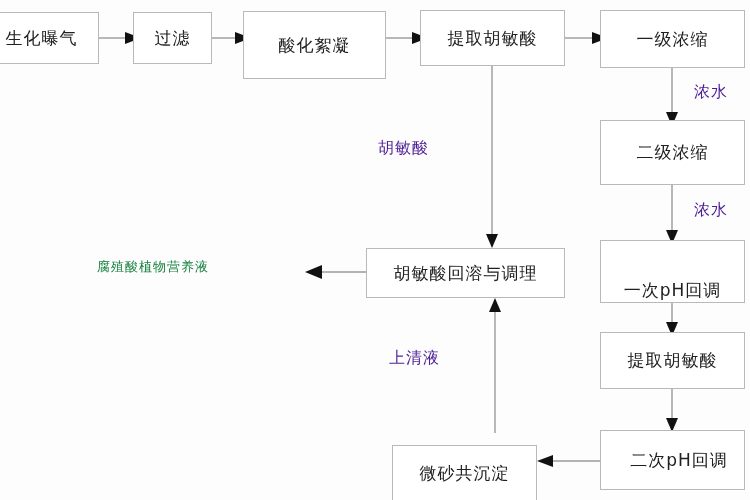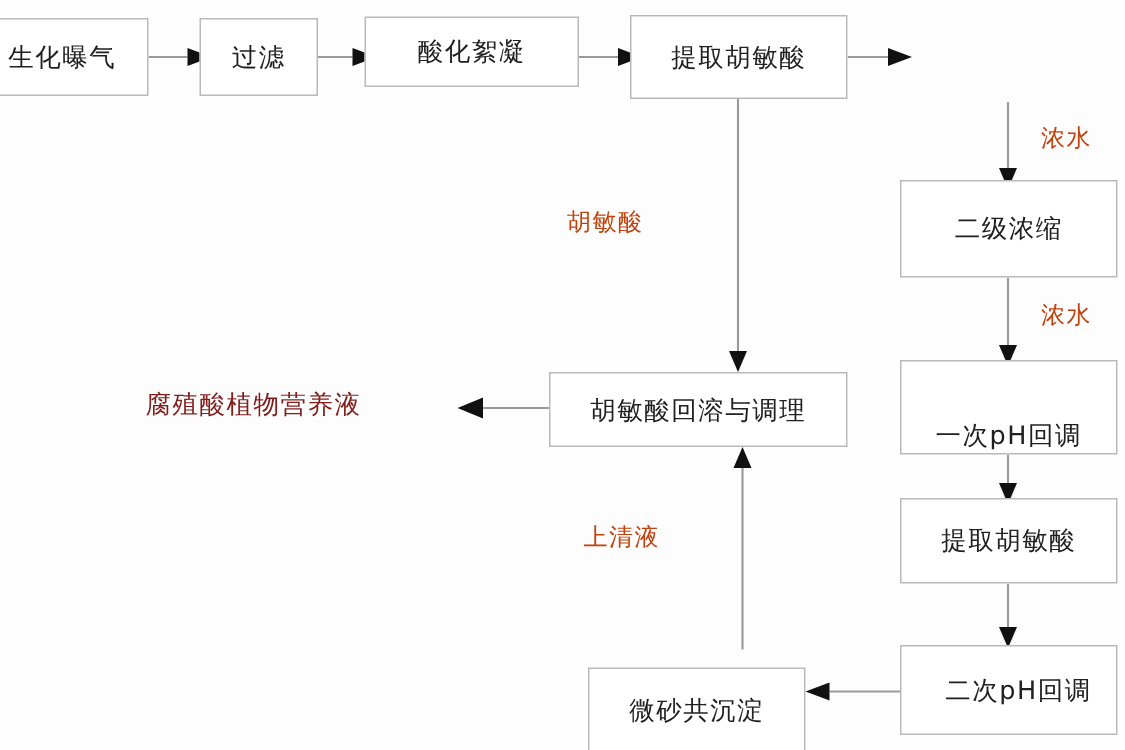--- a/index.html
+++ b/index.html
@@ -17,28 +17,28 @@
     background:#ffffff;
     display:flex;align-items:center;justify-content:center;
     color:#202020;
     font-size:17px;
     letter-spacing:1px;
     white-space:nowrap;
   }
   .edge-label{
     position:absolute;
     font-size:16px;
-    color:#c2410c;
+    color:#4c1d95;
     letter-spacing:1px;
     white-space:nowrap;
   }
   .free-label{
     position:absolute;
-    font-size:17px;
-    color:#7f1d1d;
+    font-size:13px;
+    color:#15803d;
     letter-spacing:1px;
     white-space:nowrap;
   }
   svg.wires{position:absolute;left:0;top:0;width:750px;height:500px;pointer-events:none;}
   svg.wires line,svg.wires path{stroke:#9a9a9a;stroke-width:1.4;fill:none;}
   svg.wires polygon{fill:#111111;}
 </style>
 </head>
 <body>
 
@@ -84,28 +84,31 @@
   </svg>
 
   <div class="node" style="left:-16px;top:12px;width:115px;height:52px;">
     <span>生化曝气</span>
   </div>
 
   <div class="node" style="left:133px;top:12px;width:79px;height:52px;">
     <span>过滤</span>
   </div>
 
-  <div class="node" style="left:243px;top:11px;width:143px;height:47px;">
+  <div class="node" style="left:243px;top:11px;width:143px;height:68px;">
     <span>酸化絮凝</span>
   </div>
 
   <div class="node" style="left:420px;top:10px;width:145px;height:56px;justify-content:center;">
     <span>提取胡敏酸</span>
   </div>
 
+  <div class="node" style="left:600px;top:10px;width:145px;height:58px;">
+    <span>一级浓缩</span>
+  </div>
 
   <div class="node" style="left:600px;top:120px;width:145px;height:65px;">
     <span>二级浓缩</span>
   </div>
 
   <div class="node" style="left:600px;top:240px;width:145px;height:63px;align-items:flex-end;">
     <span>一次pH回调</span>
   </div>
 
   <div class="node" style="left:600px;top:332px;width:145px;height:57px;">

